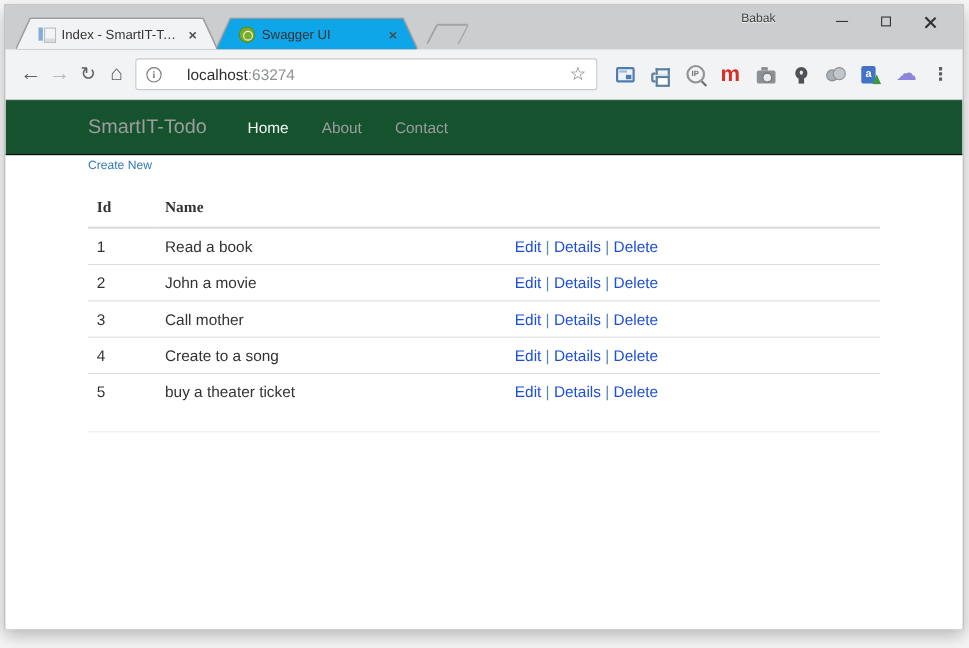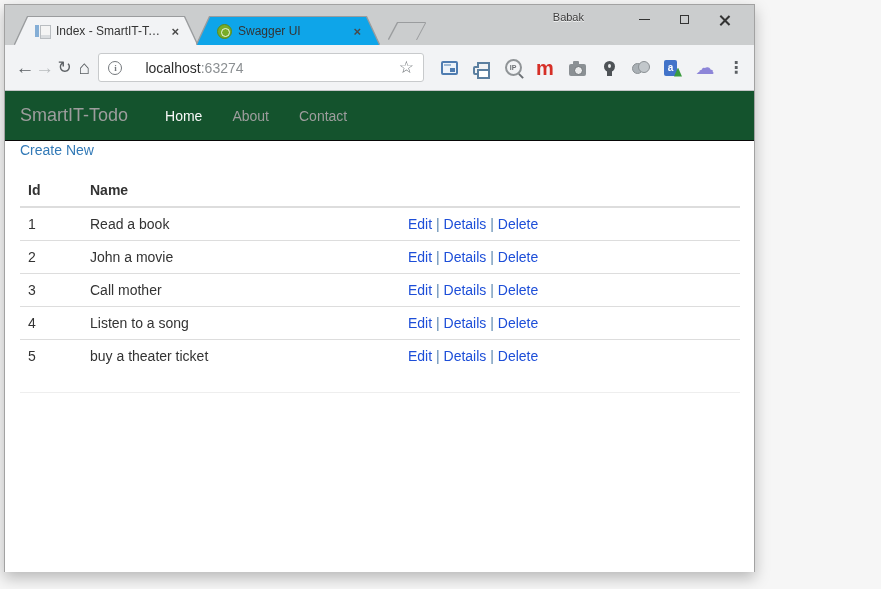--- a/index.html
+++ b/index.html
@@ -1,19 +1,19 @@
 <!DOCTYPE html>
 <html><head>
 <meta charset="utf-8">
 <style>
   * { margin:0; padding:0; box-sizing:border-box; }
   html,body { width:881px; height:589px; overflow:hidden;
     font-family:"Liberation Sans", sans-serif; background:#f6f6f6; }
 
-  .window { position:absolute; left:4px; top:4px; width:751px; height:568px;
+  .window { position:absolute; left:4px; top:4px; width:872px; height:568px;
     background:#fff; border:1px solid #a2a2a2;
     box-shadow:0 6px 14px rgba(0,0,0,.25); }
 
   
   .titlebar { position:relative; height:40px; background:#cbcdce; }
   .profile-name { position:absolute; top:6px; right:170px; font-size:11px; color:#3c3c3c;
     text-shadow:0 1px 0 rgba(255,255,255,.8); cursor:default; }
   .win-controls { position:absolute; top:4px; right:10px; display:flex; }
   .win-btn { width:40px; height:20px; display:flex; align-items:center; justify-content:center; }
   .glyph-min { width:11px; height:1px; background:#333; display:block; }
@@ -110,24 +110,24 @@
   .site { height:481px; background:#fff; overflow:hidden; }
   .bs-navbar { height:50px; background:#14532d; border-bottom:1px solid #080808; }
   .bs-container { width:750px; margin:0 auto; padding:0 15px; height:100%;
     display:flex; align-items:center; }
   .brand { font-size:18px; color:#9d9d9d; margin-right:22px; text-decoration:none; }
   .nav-link { font-size:14px; color:#9d9d9d; text-decoration:none; padding:0 15px; }
   .nav-link.active { color:#f8f8f8; }
 
   .body-content { width:750px; margin:0 auto; padding:0 15px; }
   .page-title { font-size:30px; font-weight:400; color:#333; margin:22px 0 10px; }
-  .create-link { font-size:14px; color:#337ab7; text-decoration:none; }
+  .create-link { font-size:11px; color:#337ab7; text-decoration:none; }
 
   table.todo { width:100%; border-collapse:collapse; margin-top:15px; font-size:14px; color:#333; }
-  table.todo th { text-align:left; font-weight:bold; padding:8px; border-bottom:2px solid #ddd; }
+  table.todo th { text-align:left; font-weight:bold; padding:8px; border-bottom:2px solid #ddd;font-family:Liberation Serif, serif; }
   table.todo td { padding:8px; border-top:1px solid #ddd; }
   .col-id { width:62px; }
   .col-name { width:318px; }
   .action-link { color:#1d4ed8; text-decoration:none; }
   .action-sep { color:#5b87b0; }
 
   hr.rule { border:0; border-top:1px solid #eee; margin:20px 0 18px; }
   .footer-text { font-size:14px; color:#333; }
 </style>
 </head>
@@ -267,21 +267,21 @@
             <td>
               <a class="action-link" href="#">Edit</a>
               <span class="action-sep">|</span>
               <a class="action-link" href="#">Details</a>
               <span class="action-sep">|</span>
               <a class="action-link" href="#">Delete</a>
             </td>
           </tr>
           <tr>
             <td>4</td>
-            <td>Listen to a song</td>
+            <td>Create to a song</td>
             <td>
               <a class="action-link" href="#">Edit</a>
               <span class="action-sep">|</span>
               <a class="action-link" href="#">Details</a>
               <span class="action-sep">|</span>
               <a class="action-link" href="#">Delete</a>
             </td>
           </tr>
           <tr>
             <td>5</td>

